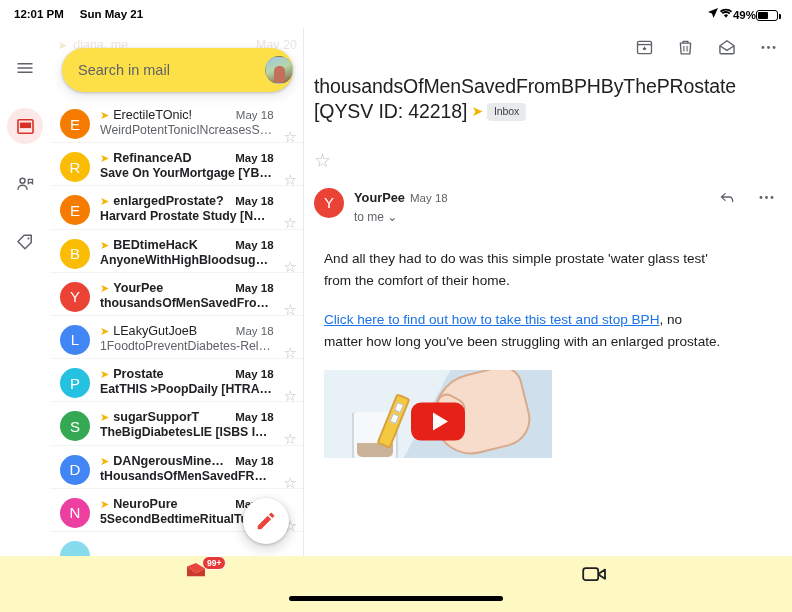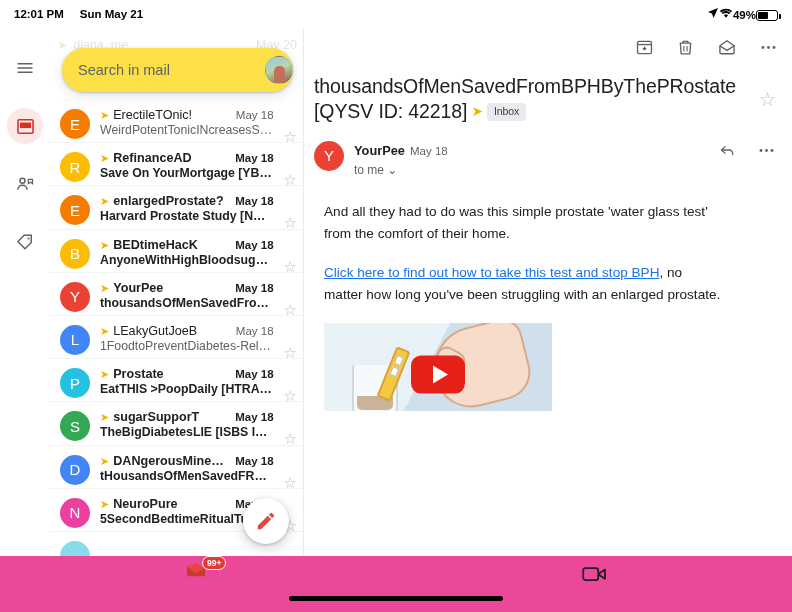--- a/index.html
+++ b/index.html
@@ -118,21 +118,21 @@
   
   .read {
     position: absolute; left: 304px; top: 28px; right: 0; bottom: 0;
     background: #fff; overflow: hidden;
   }
   .read-toolbar {
     display: flex; justify-content: flex-end; align-items: center;
     gap: 22px; height: 42px; padding: 0 14px; color: #5f6368;
   }
   .read-body { padding: 4px 16px 0 10px; }
-  .subj-wrap { display: flex; align-items: flex-start; gap: 10px; }
+  .subj-wrap { display: flex; align-items: flex-start; gap: 10px; flex-direction: column; }
   .subj {
     font-size: 19.5px; color: #202124; line-height: 1.3; flex: 1;
     letter-spacing: -.1px;
   }
   .imp-chev { color: #f5b300; font-size: 14px; vertical-align: 2px; margin: 0 4px; }
   .chip {
     display: inline-block; background: #e8eaed; color: #3c4043;
     font-size: 10.5px; padding: 2px 7px; border-radius: 4px; vertical-align: 3px;
   }
   .subj-star { color: #bdc1c6; font-size: 19px; margin-top: 14px; flex: none; }
@@ -190,21 +190,21 @@
     display: flex; align-items: center; justify-content: center;
   }
   .play::after {
     content: ""; border-left: 15px solid #fff; border-top: 9px solid transparent;
     border-bottom: 9px solid transparent; margin-left: 4px;
   }
 
   
   .bottombar {
     position: absolute; left: 0; right: 0; bottom: 0; height: 56px;
-    background: #ec4899; z-index: 35;
+    background: #fef9c3; z-index: 35;
   }
   .dock-mail { position: absolute; left: 186px; top: 6px; width: 32px; height: 24px; }
   .badge {
     position: absolute; left: 16px; top: -6px; background: #e53935; color: #fff;
     font-size: 8.5px; font-weight: bold; border-radius: 9px; padding: 1px 4px;
     border: 1.5px solid #fff;
   }
   .dock-vid { position: absolute; left: 582px; top: 8px; color: #202124; }
   .home-ind {
     position: absolute; left: 50%; transform: translateX(-50%); bottom: 11px;

